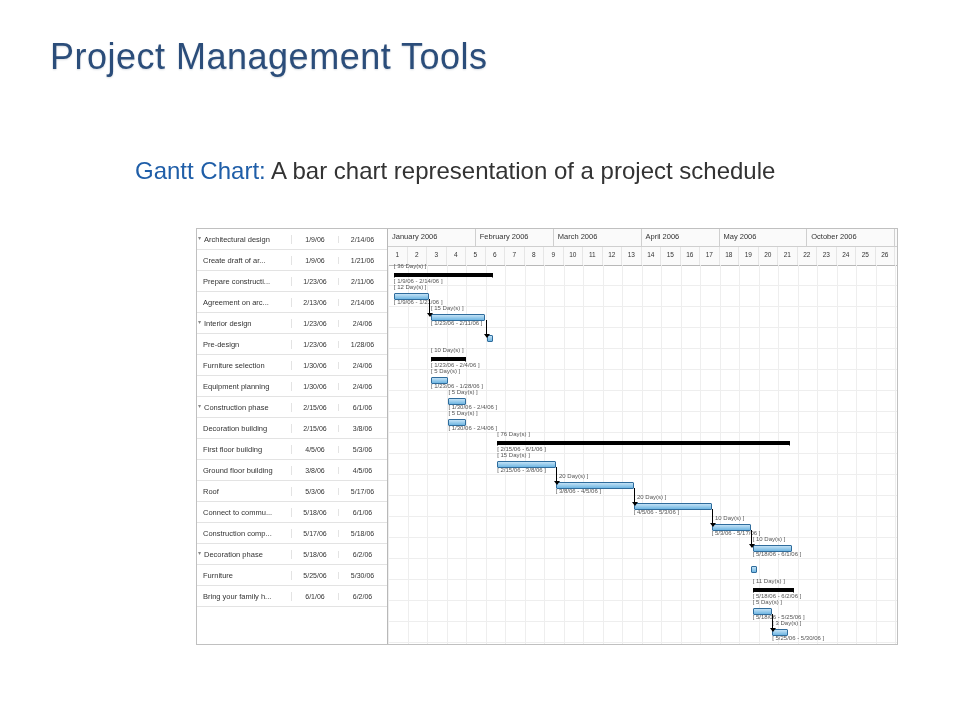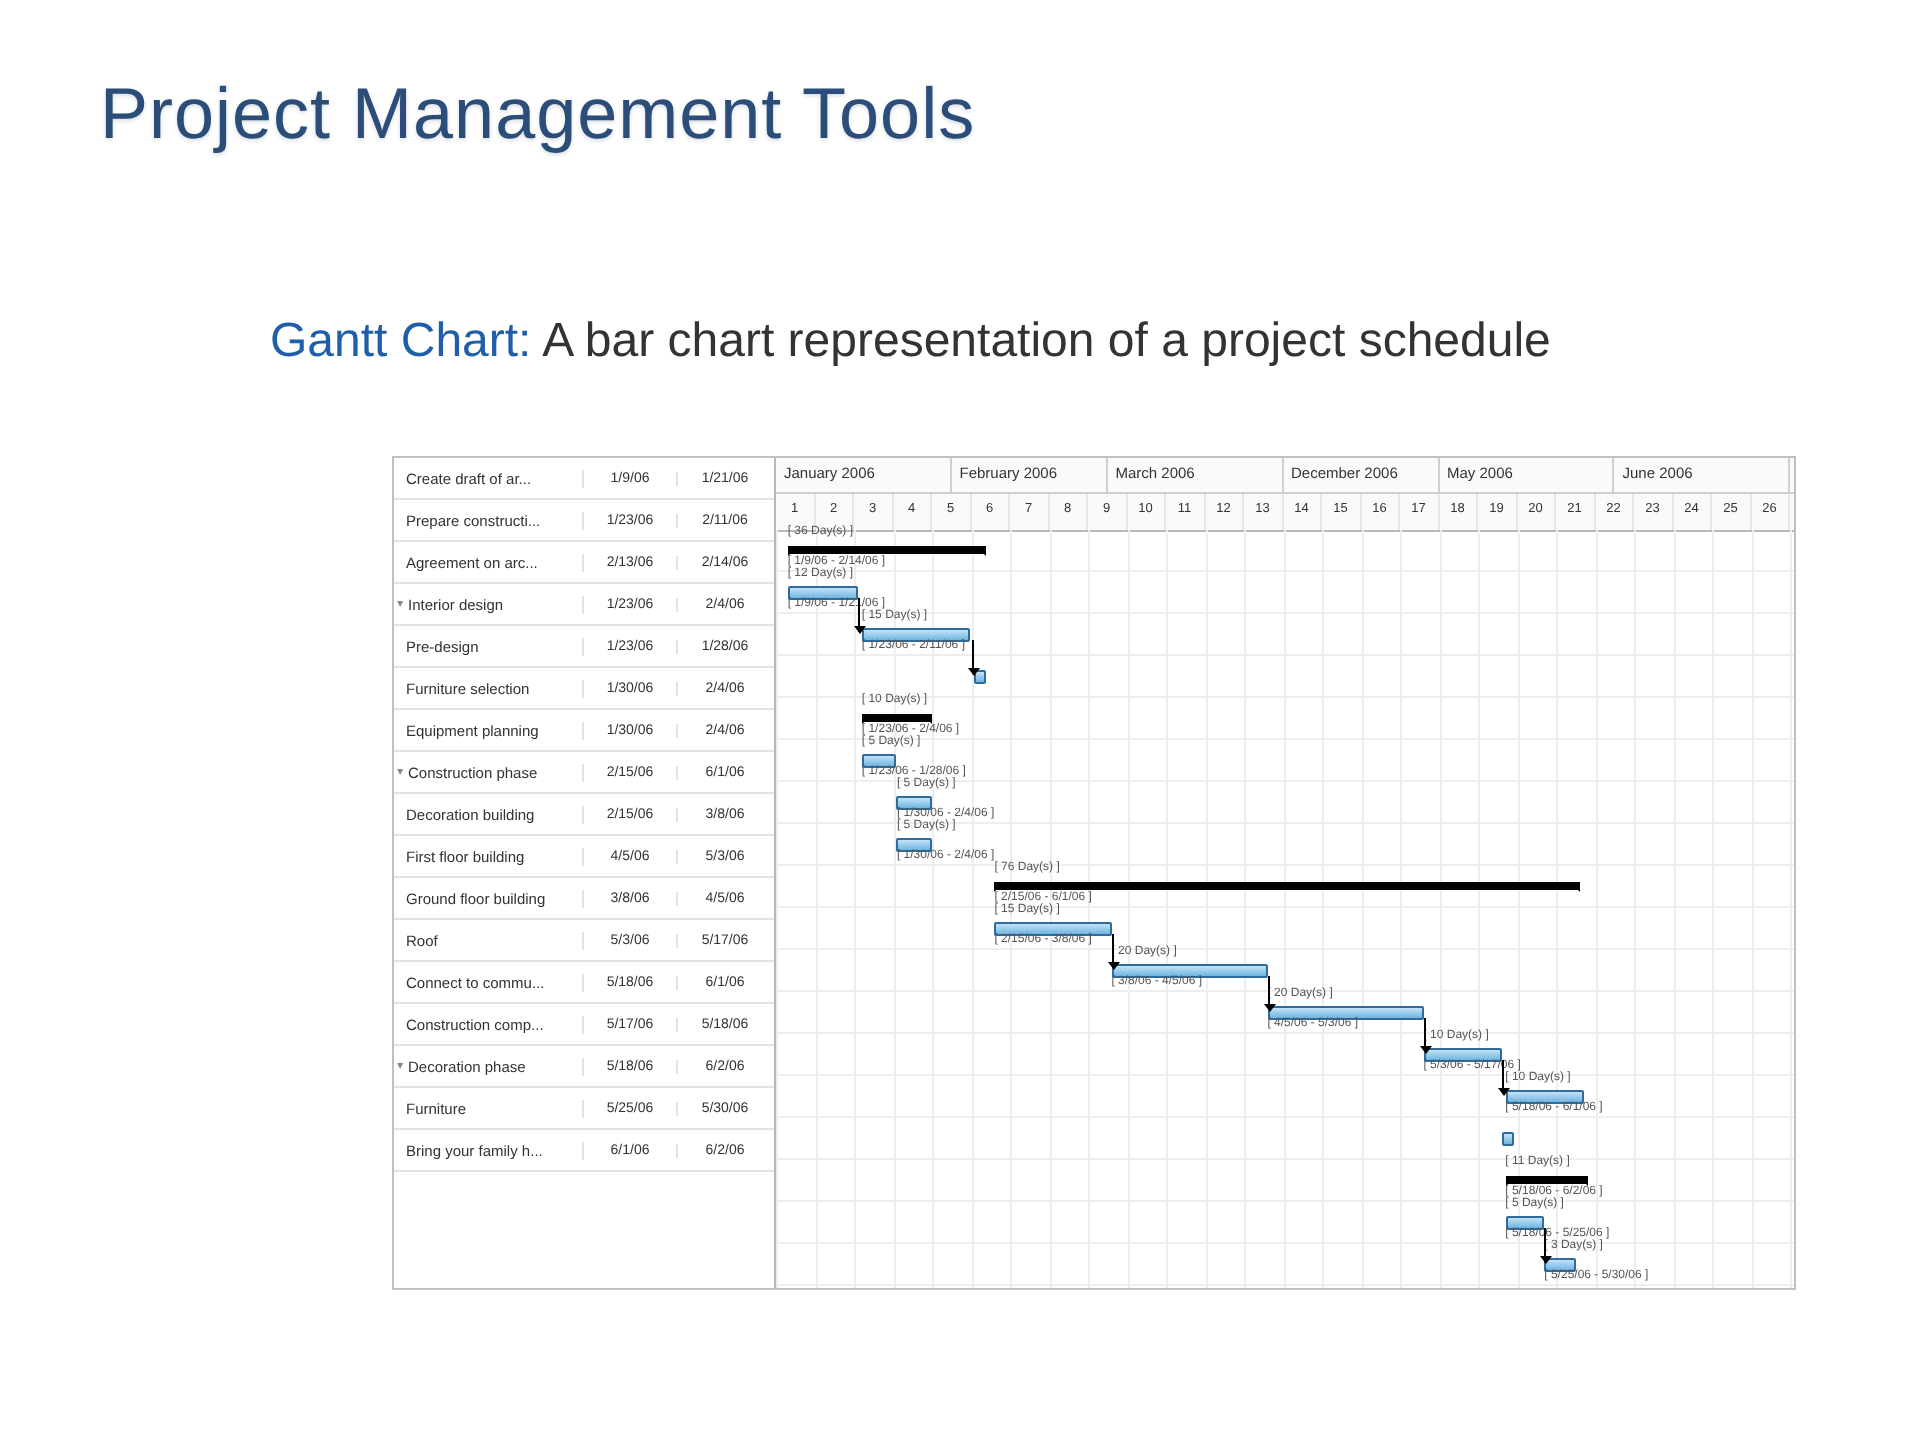--- a/index.html
+++ b/index.html
@@ -235,20 +235,25 @@
 <div class="slide">
   <div class="title">Project Management Tools</div>
 
   <div class="subtitle">
     <span class="lead">Gantt Chart:</span><span> A bar chart representation of a project schedule</span>
   </div>
 
   <div class="gantt">
     <div class="left">
       <div class="rows" id="left-rows">
+          <div class="row parent">
+            <div class="name">Architectural design</div>
+            <div class="date">1/9/06</div>
+            <div class="date">2/14/06</div>
+          </div>
           <div class="row">
             <div class="name">Create draft of ar...</div>
             <div class="date">1/9/06</div>
             <div class="date">1/21/06</div>
           </div>
           <div class="row">
             <div class="name">Prepare constructi...</div>
             <div class="date">1/23/06</div>
             <div class="date">2/11/06</div>
           </div>
@@ -329,23 +334,23 @@
           </div>
         </div>
     </div>
 
     <div class="right">
       <div class="timeline-header">
         <div class="month-row" id="month-row">
             <div class="month" style="width: 87.75px;">January 2006</div>
             <div class="month" style="width: 78px;">February 2006</div>
             <div class="month" style="width: 87.75px;">March 2006</div>
-            <div class="month" style="width: 78px;">December 2006</div>
+            <div class="month" style="width: 78px;">April 2006</div>
             <div class="month" style="width: 87.75px;">May 2006</div>
-            <div class="month" style="width: 87.75px;">June 2006</div>
+            <div class="month" style="width: 87.75px;">October 2006</div>
           </div>
         <div class="week-row" id="week-row">
             <div class="week" style="width: 19.5px;">1</div>
             <div class="week" style="width: 19.5px;">2</div>
             <div class="week" style="width: 19.5px;">3</div>
             <div class="week" style="width: 19.5px;">4</div>
             <div class="week" style="width: 19.5px;">5</div>
             <div class="week" style="width: 19.5px;">6</div>
             <div class="week" style="width: 19.5px;">7</div>
             <div class="week" style="width: 19.5px;">8</div>

